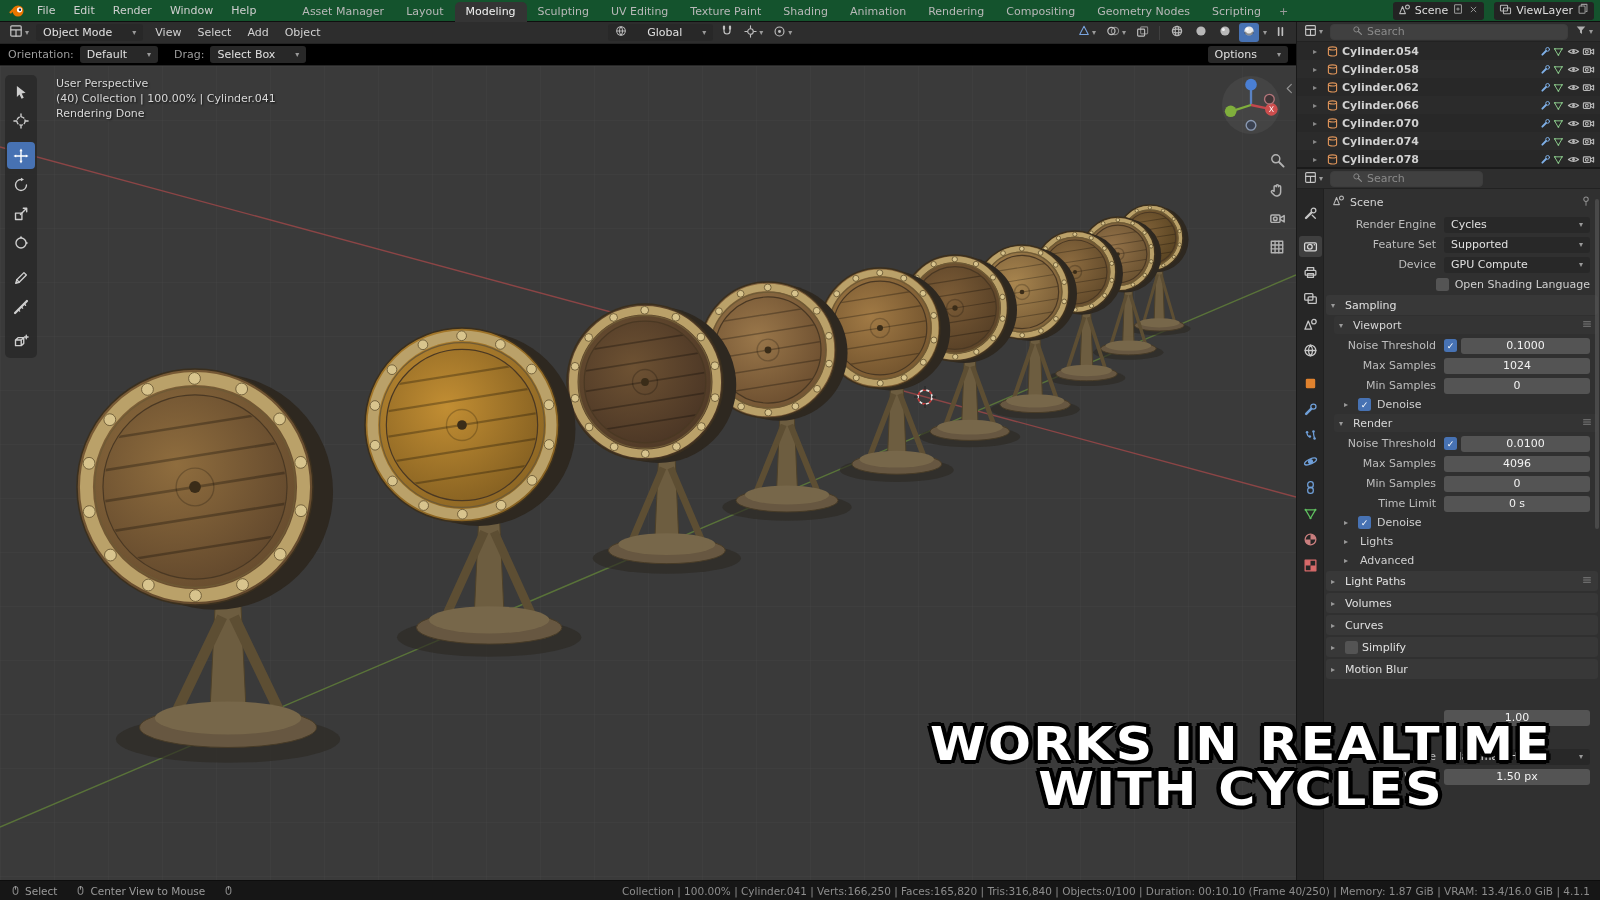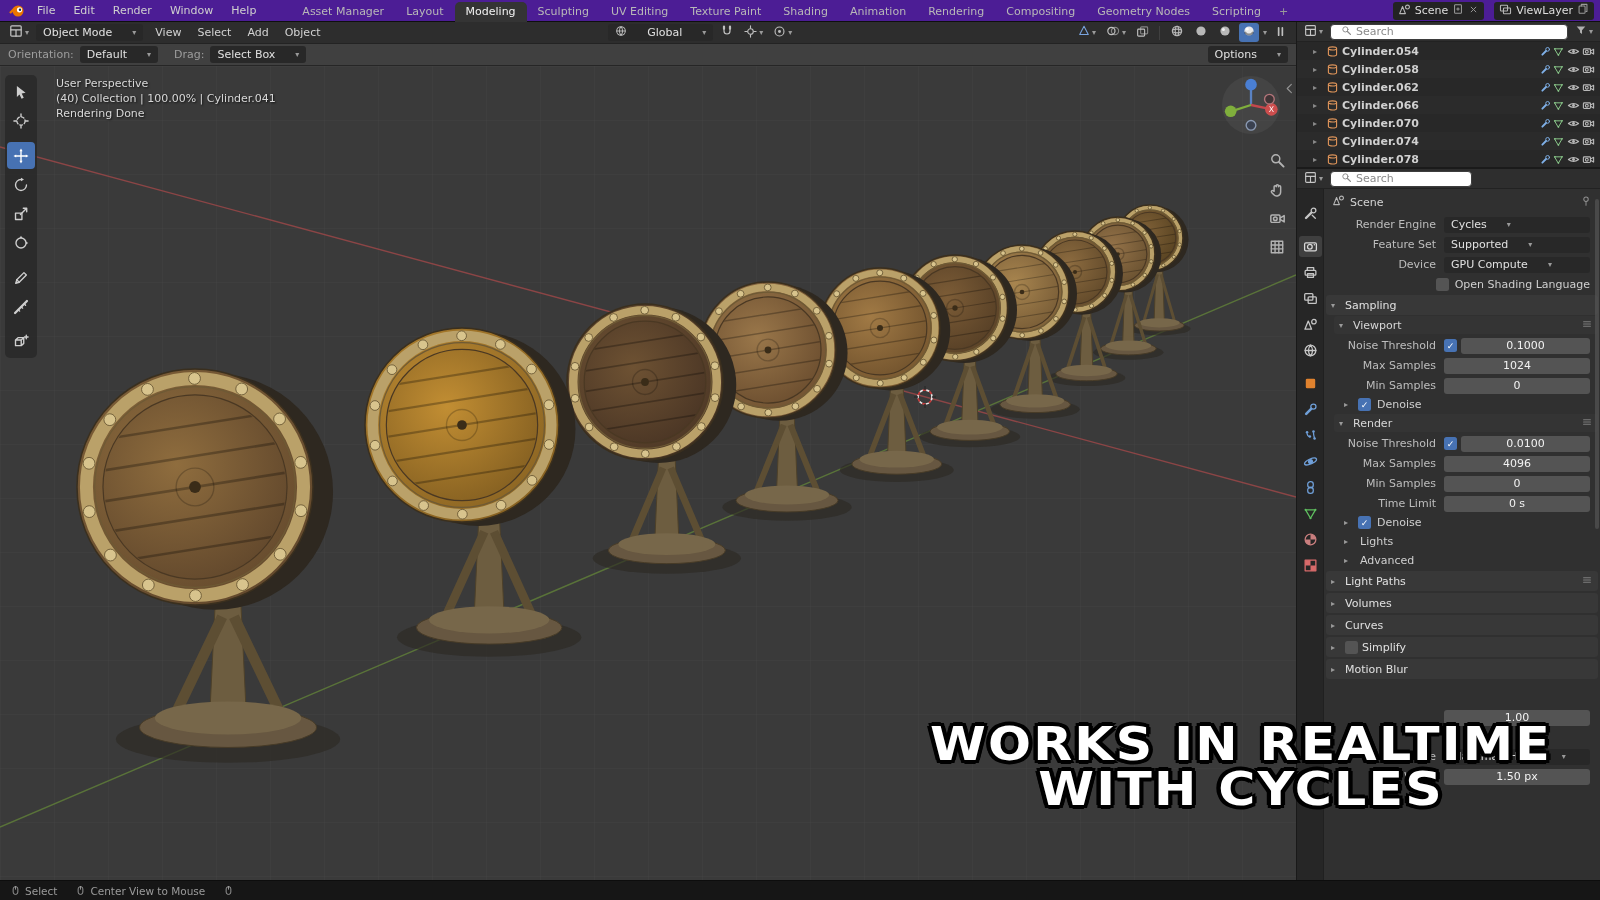--- a/index.html
+++ b/index.html
@@ -1,36 +1,36 @@
 <!DOCTYPE html>
 <html><head>
 <meta charset="utf-8">
 <style>
   * { margin:0; padding:0; box-sizing:border-box; }
   html,body { width:1600px; height:900px; overflow:hidden; background:#1a1a1a;
     font-family:"DejaVu Sans","Liberation Sans",sans-serif; font-size:11px; color:#d4d4d4; }
   #app { position:relative; width:1600px; height:900px; }
 
   
-  #topbar { position:absolute; top:0; left:0; width:1600px; height:22px; background:#4c1d95;
+  #topbar { position:absolute; top:0; left:0; width:1600px; height:22px; background:#14532d;
     display:flex; align-items:center; padding:0 6px; border-bottom:1px solid #0f0f0f; z-index:20;}
   .menu-item { padding:2px 9px; color:#cfcfcf; border-radius:3px; cursor:default; }
   #tabs { display:flex; margin-left:26px; height:22px; align-items:flex-end; }
   .ws-tab { padding:3px 11px 4px; color:#b8b8b8; border-radius:5px 5px 0 0; white-space:nowrap; }
   .ws-tab.active { background:#343434; color:#f2f2f2; }
   .ws-tab.addtab { color:#9a9a9a; padding:3px 7px 4px; }
   .tb-right { margin-left:auto; display:flex; align-items:center; gap:10px; }
   .selector { display:flex; align-items:center; gap:4px; background:#232323; border-radius:3px;
     padding:1px 5px; height:18px; }
   .selector .sel-label { color:#dedede; }
 
   
   #hdr2 { position:absolute; top:22px; left:0; width:1296px; height:22px; background:#2d2d2d;
     display:flex; align-items:center; padding:0 6px; gap:4px; border-bottom:1px solid #232323; z-index:15;}
-  #hdr3 { position:absolute; top:44px; left:0; width:1296px; height:22px; background:#404040;
+  #hdr3 { position:absolute; top:44px; left:0; width:1296px; height:22px; background:#000000;
     display:flex; align-items:center; padding:0 8px; gap:6px; border-bottom:1px solid #262626; z-index:15;}
   .dd { display:inline-flex; align-items:center; gap:20px; background:#282828; border-radius:3px;
     height:17px; padding:0 7px; color:#e0e0e0; white-space:nowrap; }
   .caret { font-size:8px; color:#9a9a9a; }
   .hdr-menu { padding:2px 8px; color:#d2d2d2; border-radius:3px; }
   .icon-btn { display:inline-flex; align-items:center; gap:2px; padding:1px 3px; border-radius:3px; }
   .icon-btn.blue svg { stroke:#7aa5e0; }
   .icon-btn.active-shade { background:#4772b3; }
   .sep { width:1px; height:14px; background:#404040; margin:0 3px; }
   .lbl-dim { color:#9d9d9d; }
@@ -49,22 +49,22 @@
   #gizmo { position:absolute; top:8px; right:14px; z-index:6; }
   #navicons { position:absolute; top:86px; right:10px; display:flex; flex-direction:column; gap:9px; z-index:6; }
   .nav-btn { opacity:.85; }
   #vp-collapse { position:absolute; top:16px; right:0px; z-index:6; opacity:.8; }
 
   
   #rightpanel { position:absolute; top:22px; right:0; width:304px; height:858px; background:#303030;
     border-left:1px solid #191919; display:flex; flex-direction:column; z-index:10; }
   .rp-header { height:20px; background:#2e2e2e; display:flex; align-items:center; gap:4px;
     padding:0 4px; border-bottom:1px solid #222; }
-  .searchbox { flex:1; display:flex; align-items:center; gap:4px; background:#ffffff;
-    border:1px solid #3d3d3d; border-radius:4px; height:16px; padding:0 10px; color:#8a8a8a;text-align:center; }
+  .searchbox { flex:1; display:flex; align-items:center; gap:4px; background:#404040;
+    border:1px solid #3d3d3d; border-radius:4px; height:16px; padding:0 21px; color:#8a8a8a;text-align:center; }
   #outliner-rows { height:127px; background:#282828; overflow:hidden; border-bottom:2px solid #1a1a1a; }
   .orow { display:flex; align-items:center; height:18px; padding:0 5px 0 16px; gap:3px; }
   .orow.alt { background:#2b2b2b; }
   .ochev { color:#8a8a8a; font-size:8px; width:10px; }
   .oname { flex:1; color:#d0d0d0; white-space:nowrap; overflow:hidden;font-weight:bold; }
   .oicons, .oicons2 { display:flex; align-items:center; gap:2px; }
   .tgl { display:inline-flex; }
 
   #props-wrap { flex:1; display:flex; overflow:hidden; }
   #tabstrip { width:27px; background:#262626; padding-top:14px; display:flex; flex-direction:column;
@@ -77,21 +77,21 @@
     border-radius:3px; padding:0 5px; gap:4px; color:#e0e0e0; }
   .psub { display:flex; align-items:center; height:18px; background:#343434; margin:1px 2px 0 10px;
     border-radius:3px; padding:0 5px; gap:4px; color:#d6d6d6; }
   .chev { font-size:8px; color:#9a9a9a; width:10px; }
   .menu-ic { margin-left:auto; opacity:.7; }
   .prow { display:flex; align-items:center; height:17px; margin:3px 10px 0 4px; }
   .prow .lbl { width:116px; text-align:right; padding-right:8px; color:#bdbdbd; white-space:nowrap; }
   .prow .valzone { flex:1; display:flex; align-items:center; gap:4px; }
   .nfield { flex:1; height:16px; background:#545454; border-radius:3px; color:#f2f2f2;
     display:flex; align-items:center; justify-content:center; }
-  .prow .dd { flex:1; height:16px; }
+  .prow .dd { flex:1; height:16px; justify-content:space-between; }
   .check { width:13px; height:13px; border-radius:2.5px; background:#545454; flex:0 0 13px;
     display:flex; align-items:center; justify-content:center; font-size:9px; color:#fff; }
   .check.on { background:#4772b3; }
   .chklbl { color:#cfcfcf; margin-left:2px; white-space:nowrap; }
   .pcol { display:flex; align-items:center; height:17px; margin:2px 2px 0 20px; gap:4px; }
   #props-scrollbar { position:absolute; right:1px; top:10px; width:4px; height:330px;
     background:#5a5a5a; border-radius:2px; opacity:.6; }
 
   
   #bigtext { position:absolute; left:938px; top:722px; width:606px; text-align:center; z-index:60;
@@ -1418,14 +1418,15 @@
           </svg>
           <span>Center View to Mouse</span>
         </span>
         <span class="sb-item">
           <svg class="ic" width="11" height="11" viewBox="0 0 14 14" fill="none" stroke="#9b9b9b" stroke-width="1.2" stroke-linecap="round" stroke-linejoin="round">
             <rect x="4" y="2" width="6" height="10" rx="3"></rect>
             <path d="M7 2 v3.4"></path>
           </svg>
         </span>
       </span>
+    <span id="sb-right">Collection | 100.00% | Cylinder.041 | Verts:166,250 | Faces:165,820 | Tris:316,840 | Objects:0/100 | Duration: 00:10.10 (Frame 40/250) | Memory: 1.87 GiB | VRAM: 13.4/16.0 GiB | 4.1.1</span>
   </footer>
 </div>
 
 </body></html>

